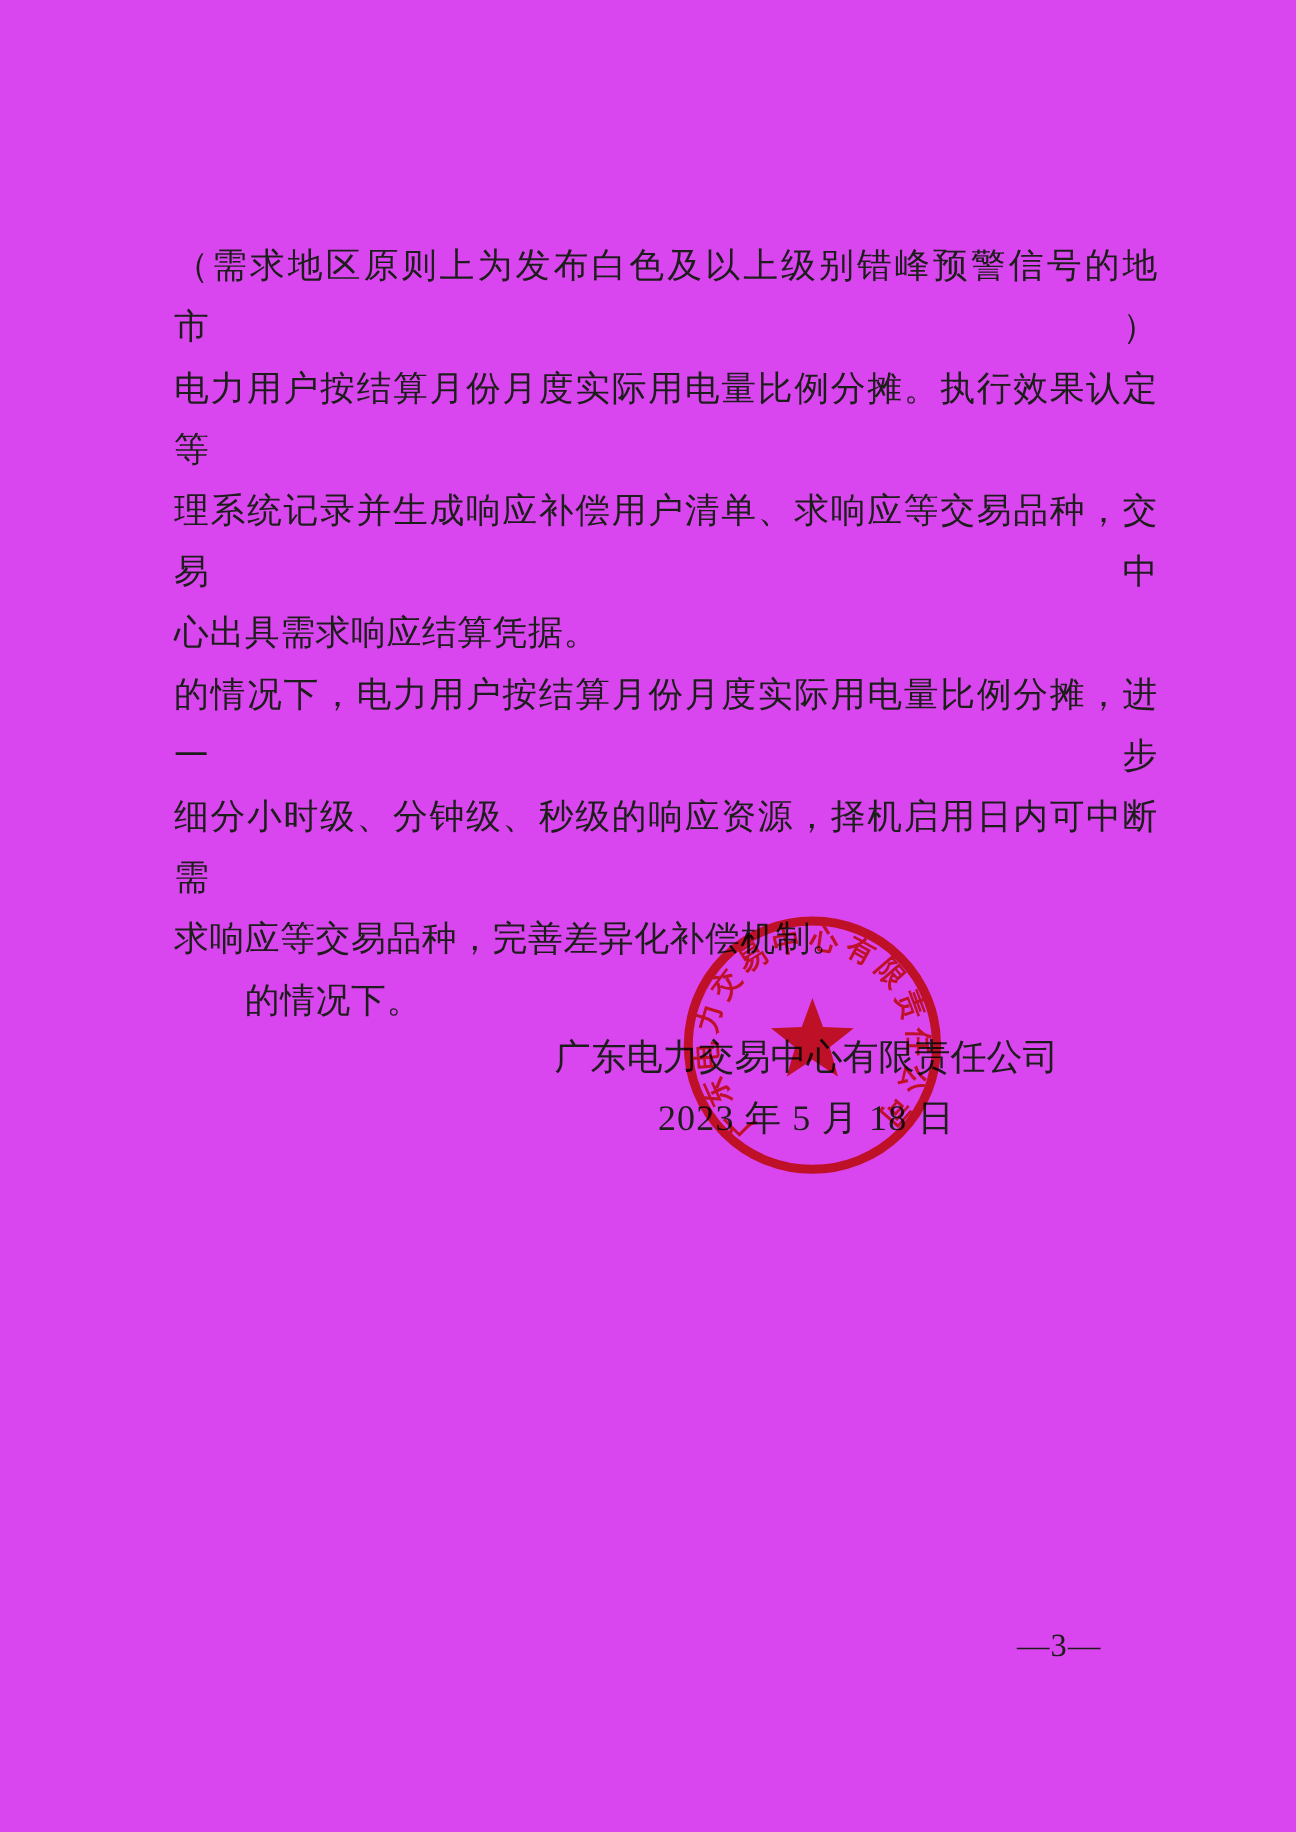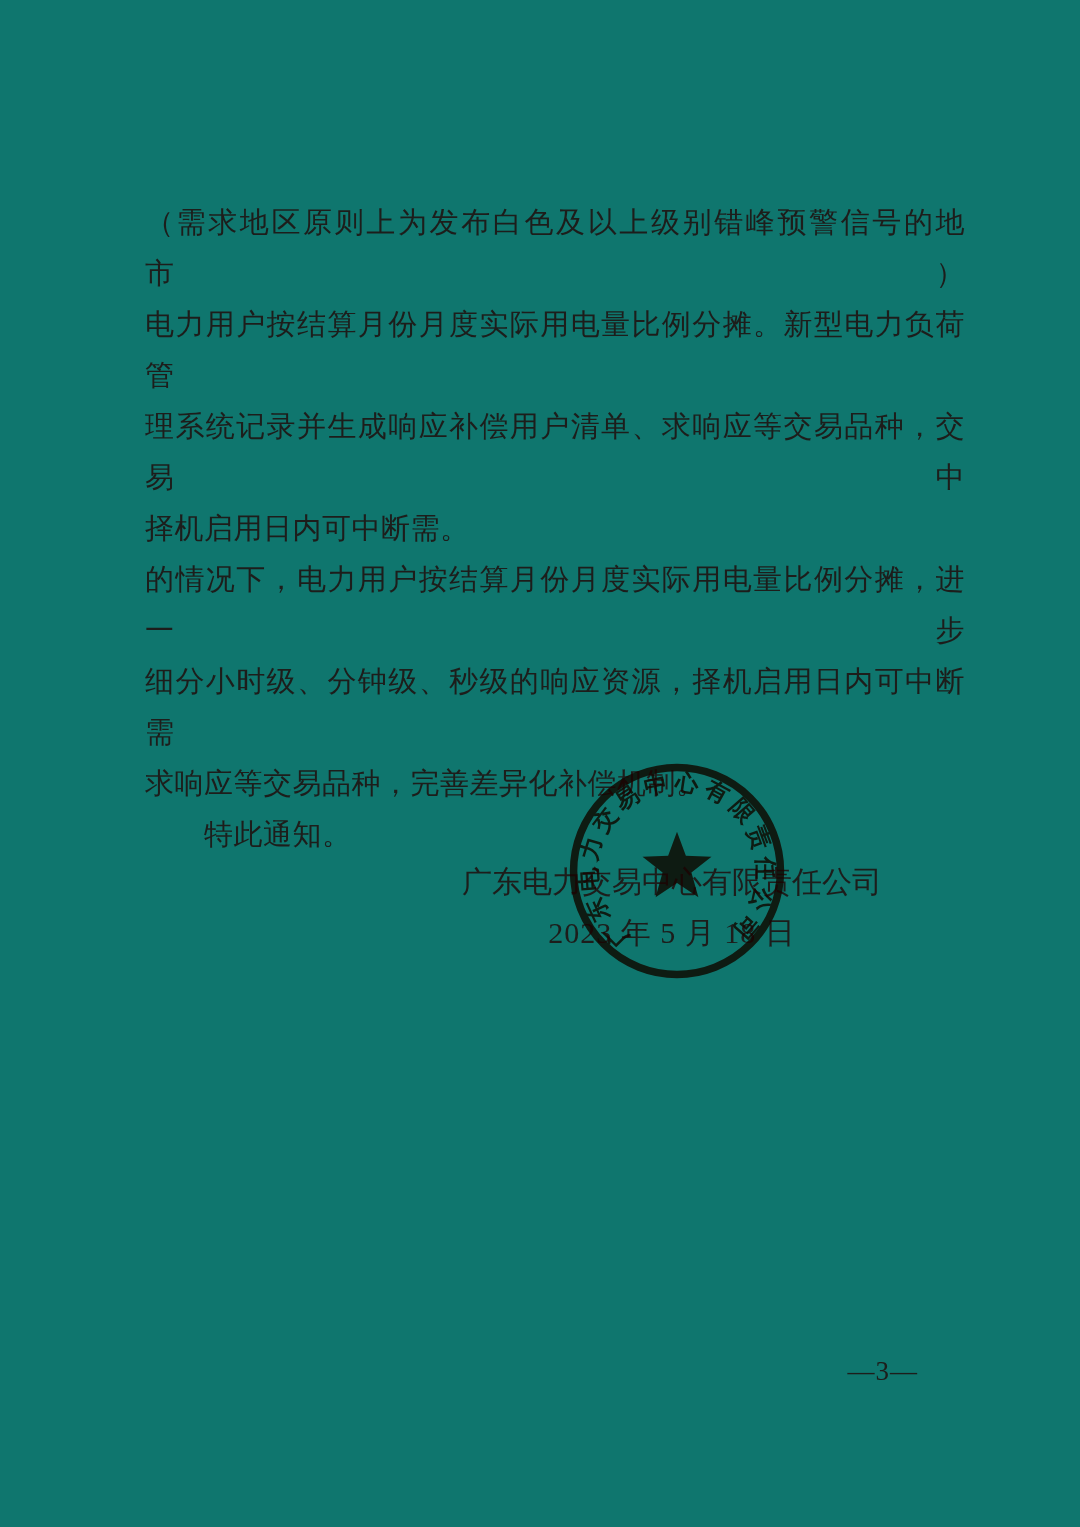--- a/index.html
+++ b/index.html
@@ -4,21 +4,21 @@
 <style>
   html, body {
     margin: 0;
     padding: 0;
     background: #ffffff;
   }
   .page {
     position: relative;
     width: 1080px;
     height: 1527px;
-    background: #0f766e;
+    background: #d946ef;
     font-family: "Liberation Serif", "DejaVu Serif", serif;
     color: #1d1d1b;
     overflow: hidden;
   }
   .content {
     position: absolute;
     left: 145px;
     top: 197px;
     width: 820px;
     font-size: 29px;
@@ -66,27 +66,27 @@
     letter-spacing: 1px;
   }
 </style>
 </head>
 <body>
 
 <div class="page">
 
   <div class="content">
     <div class="line j">（需求地区原则上为发布白色及以上级别错峰预警信号的地市）</div>
-    <div class="line j">电力用户按结算月份月度实际用电量比例分摊。新型电力负荷管</div>
+    <div class="line j">电力用户按结算月份月度实际用电量比例分摊。执行效果认定等</div>
     <div class="line j">理系统记录并生成响应补偿用户清单、求响应等交易品种，交易中</div>
-    <div class="line">择机启用日内可中断需。</div>
+    <div class="line">心出具需求响应结算凭据。</div>
     <div class="line j">的情况下，电力用户按结算月份月度实际用电量比例分摊，进一步</div>
     <div class="line j">细分小时级、分钟级、秒级的响应资源，择机启用日内可中断需</div>
     <div class="line">求响应等交易品种，完善差异化补偿机制。</div>
-    <div class="line ind">特此通知。</div>
+    <div class="line ind">的情况下。</div>
   </div>
 
   <div class="signature-block">
     <div class="signature-company">广东电力交易中心有限责任公司</div>
     <div class="signature-date">2023 年 5 月 18 日</div>
   </div>
 
   <svg class="seal" viewBox="0 0 220 220" xmlns="http://www.w3.org/2000/svg">
     <circle cx="110" cy="110" r="102.5" fill="none" stroke="#dd2a18" stroke-width="7.5"></circle>
     <path id="sealArc" d="M 64.1 175.5 A 80 80 0 1 1 155.9 175.5" fill="none"></path>

